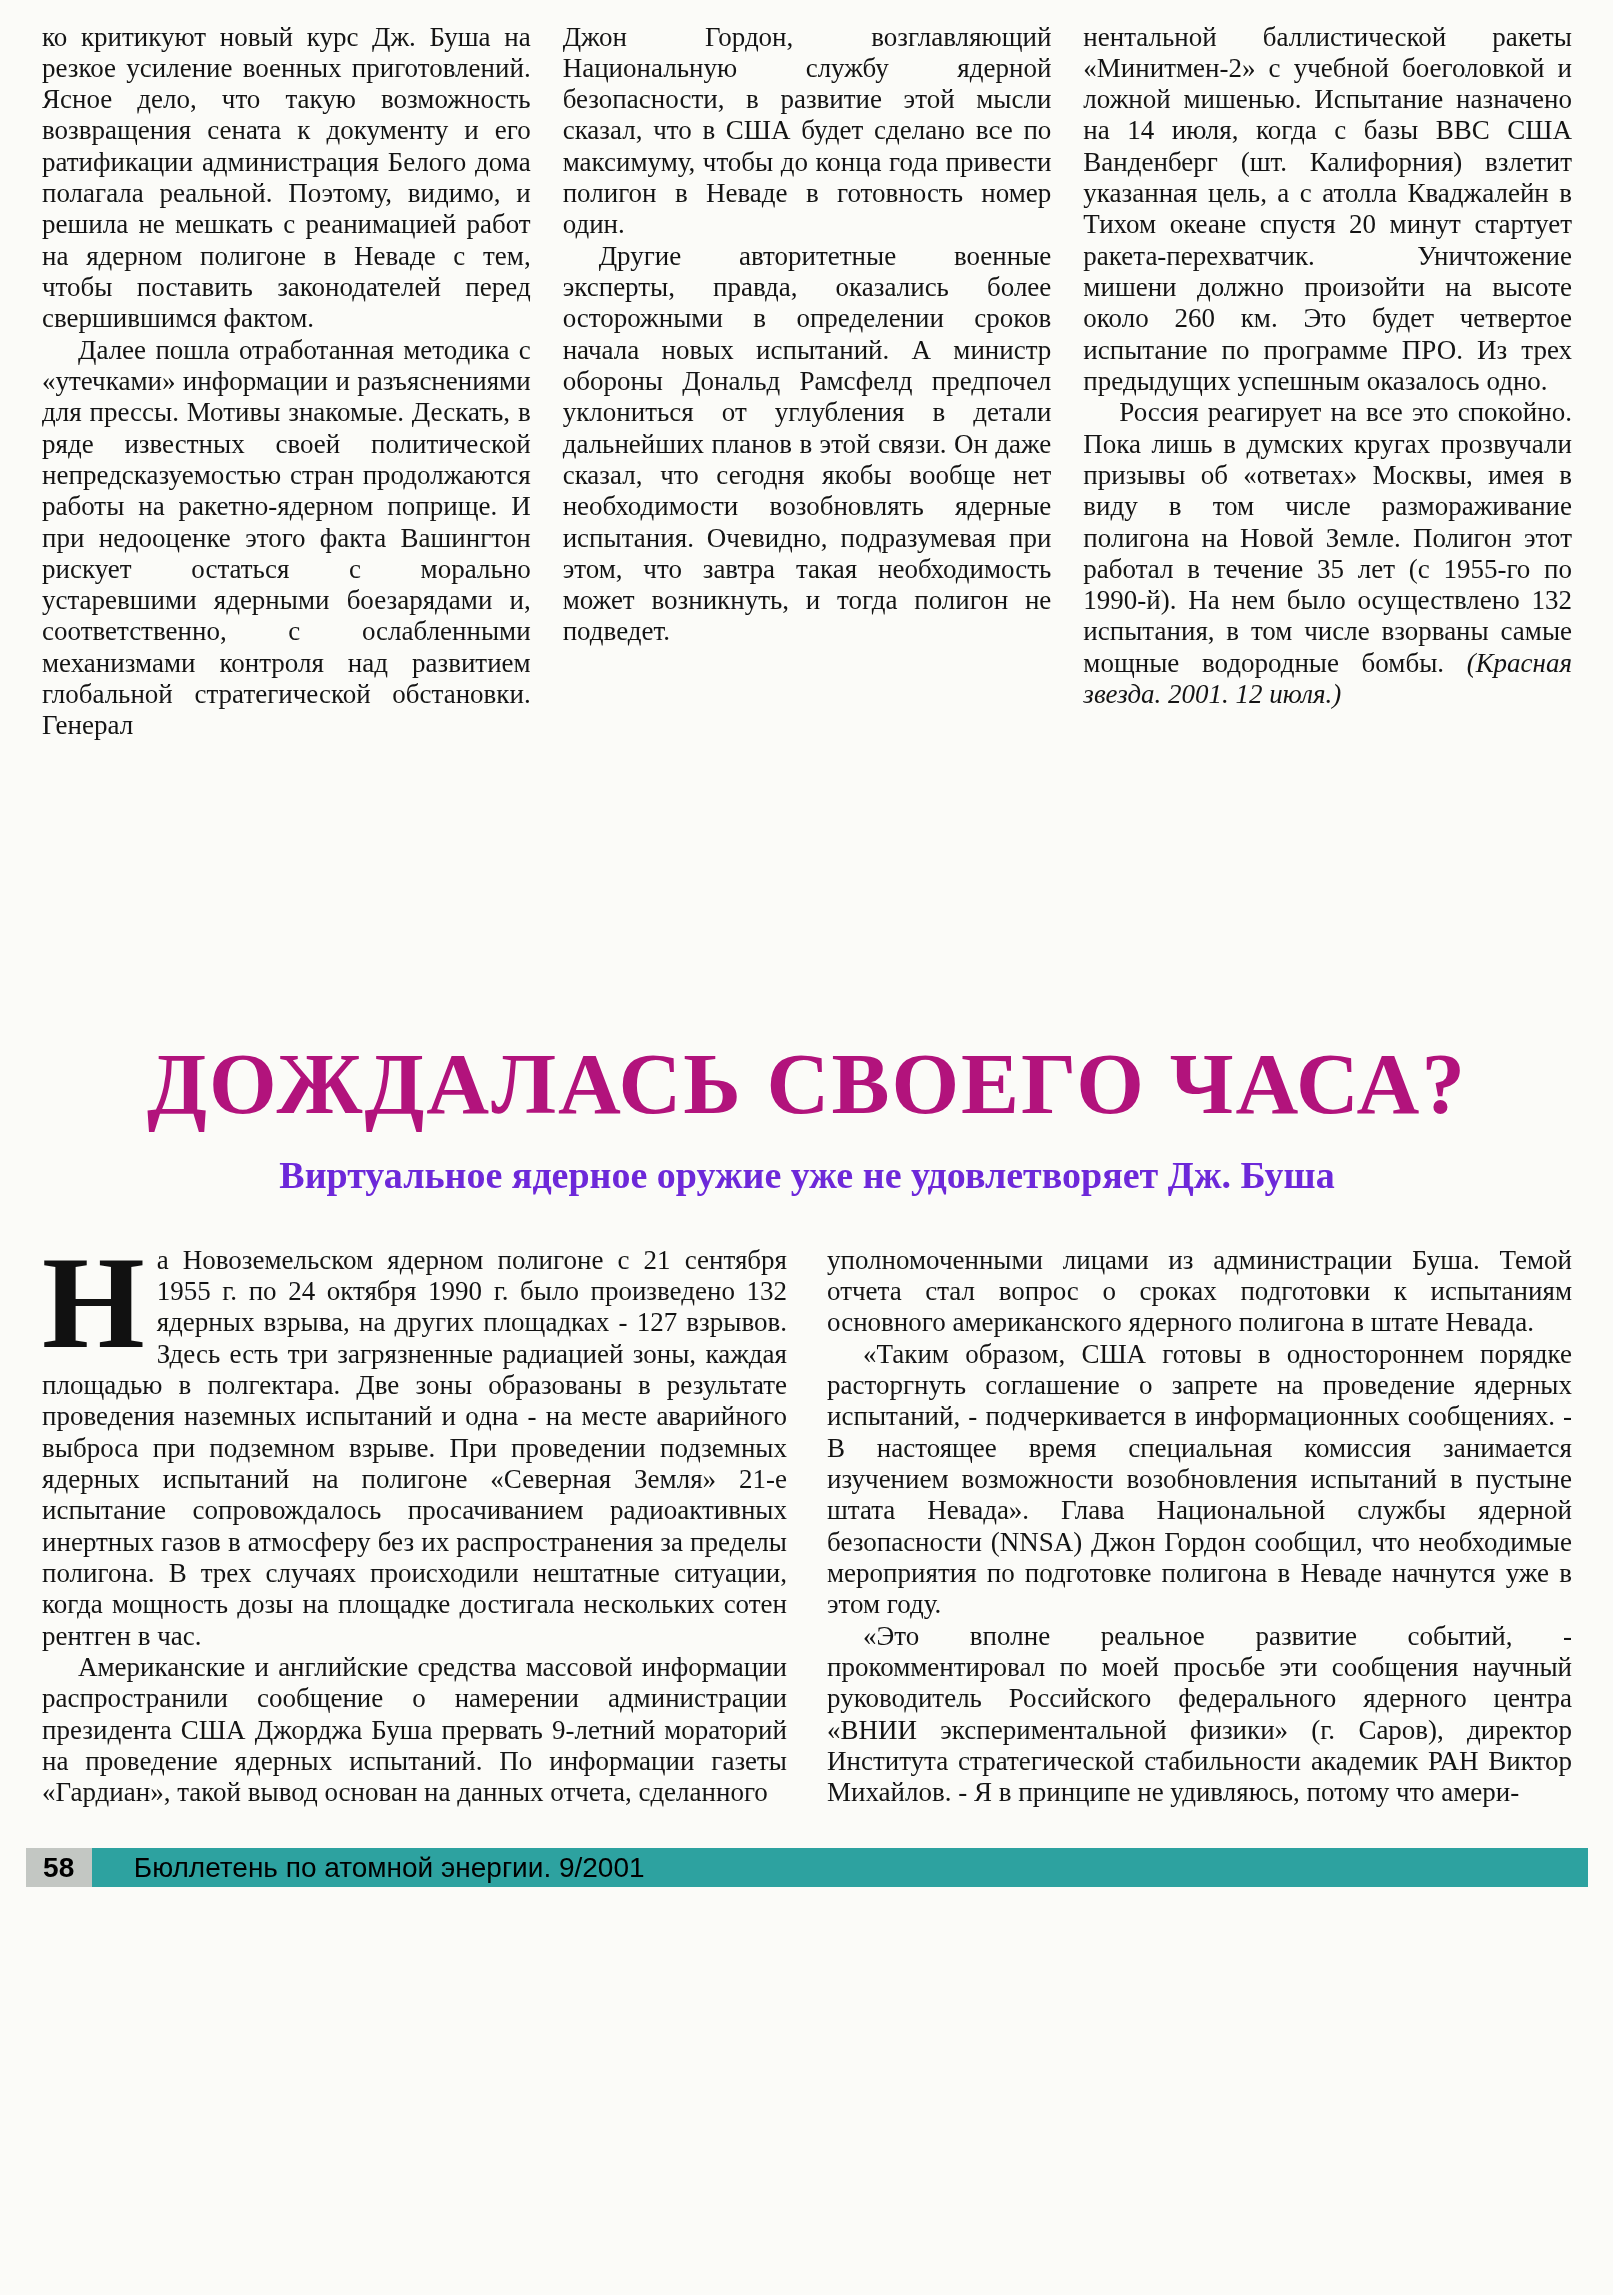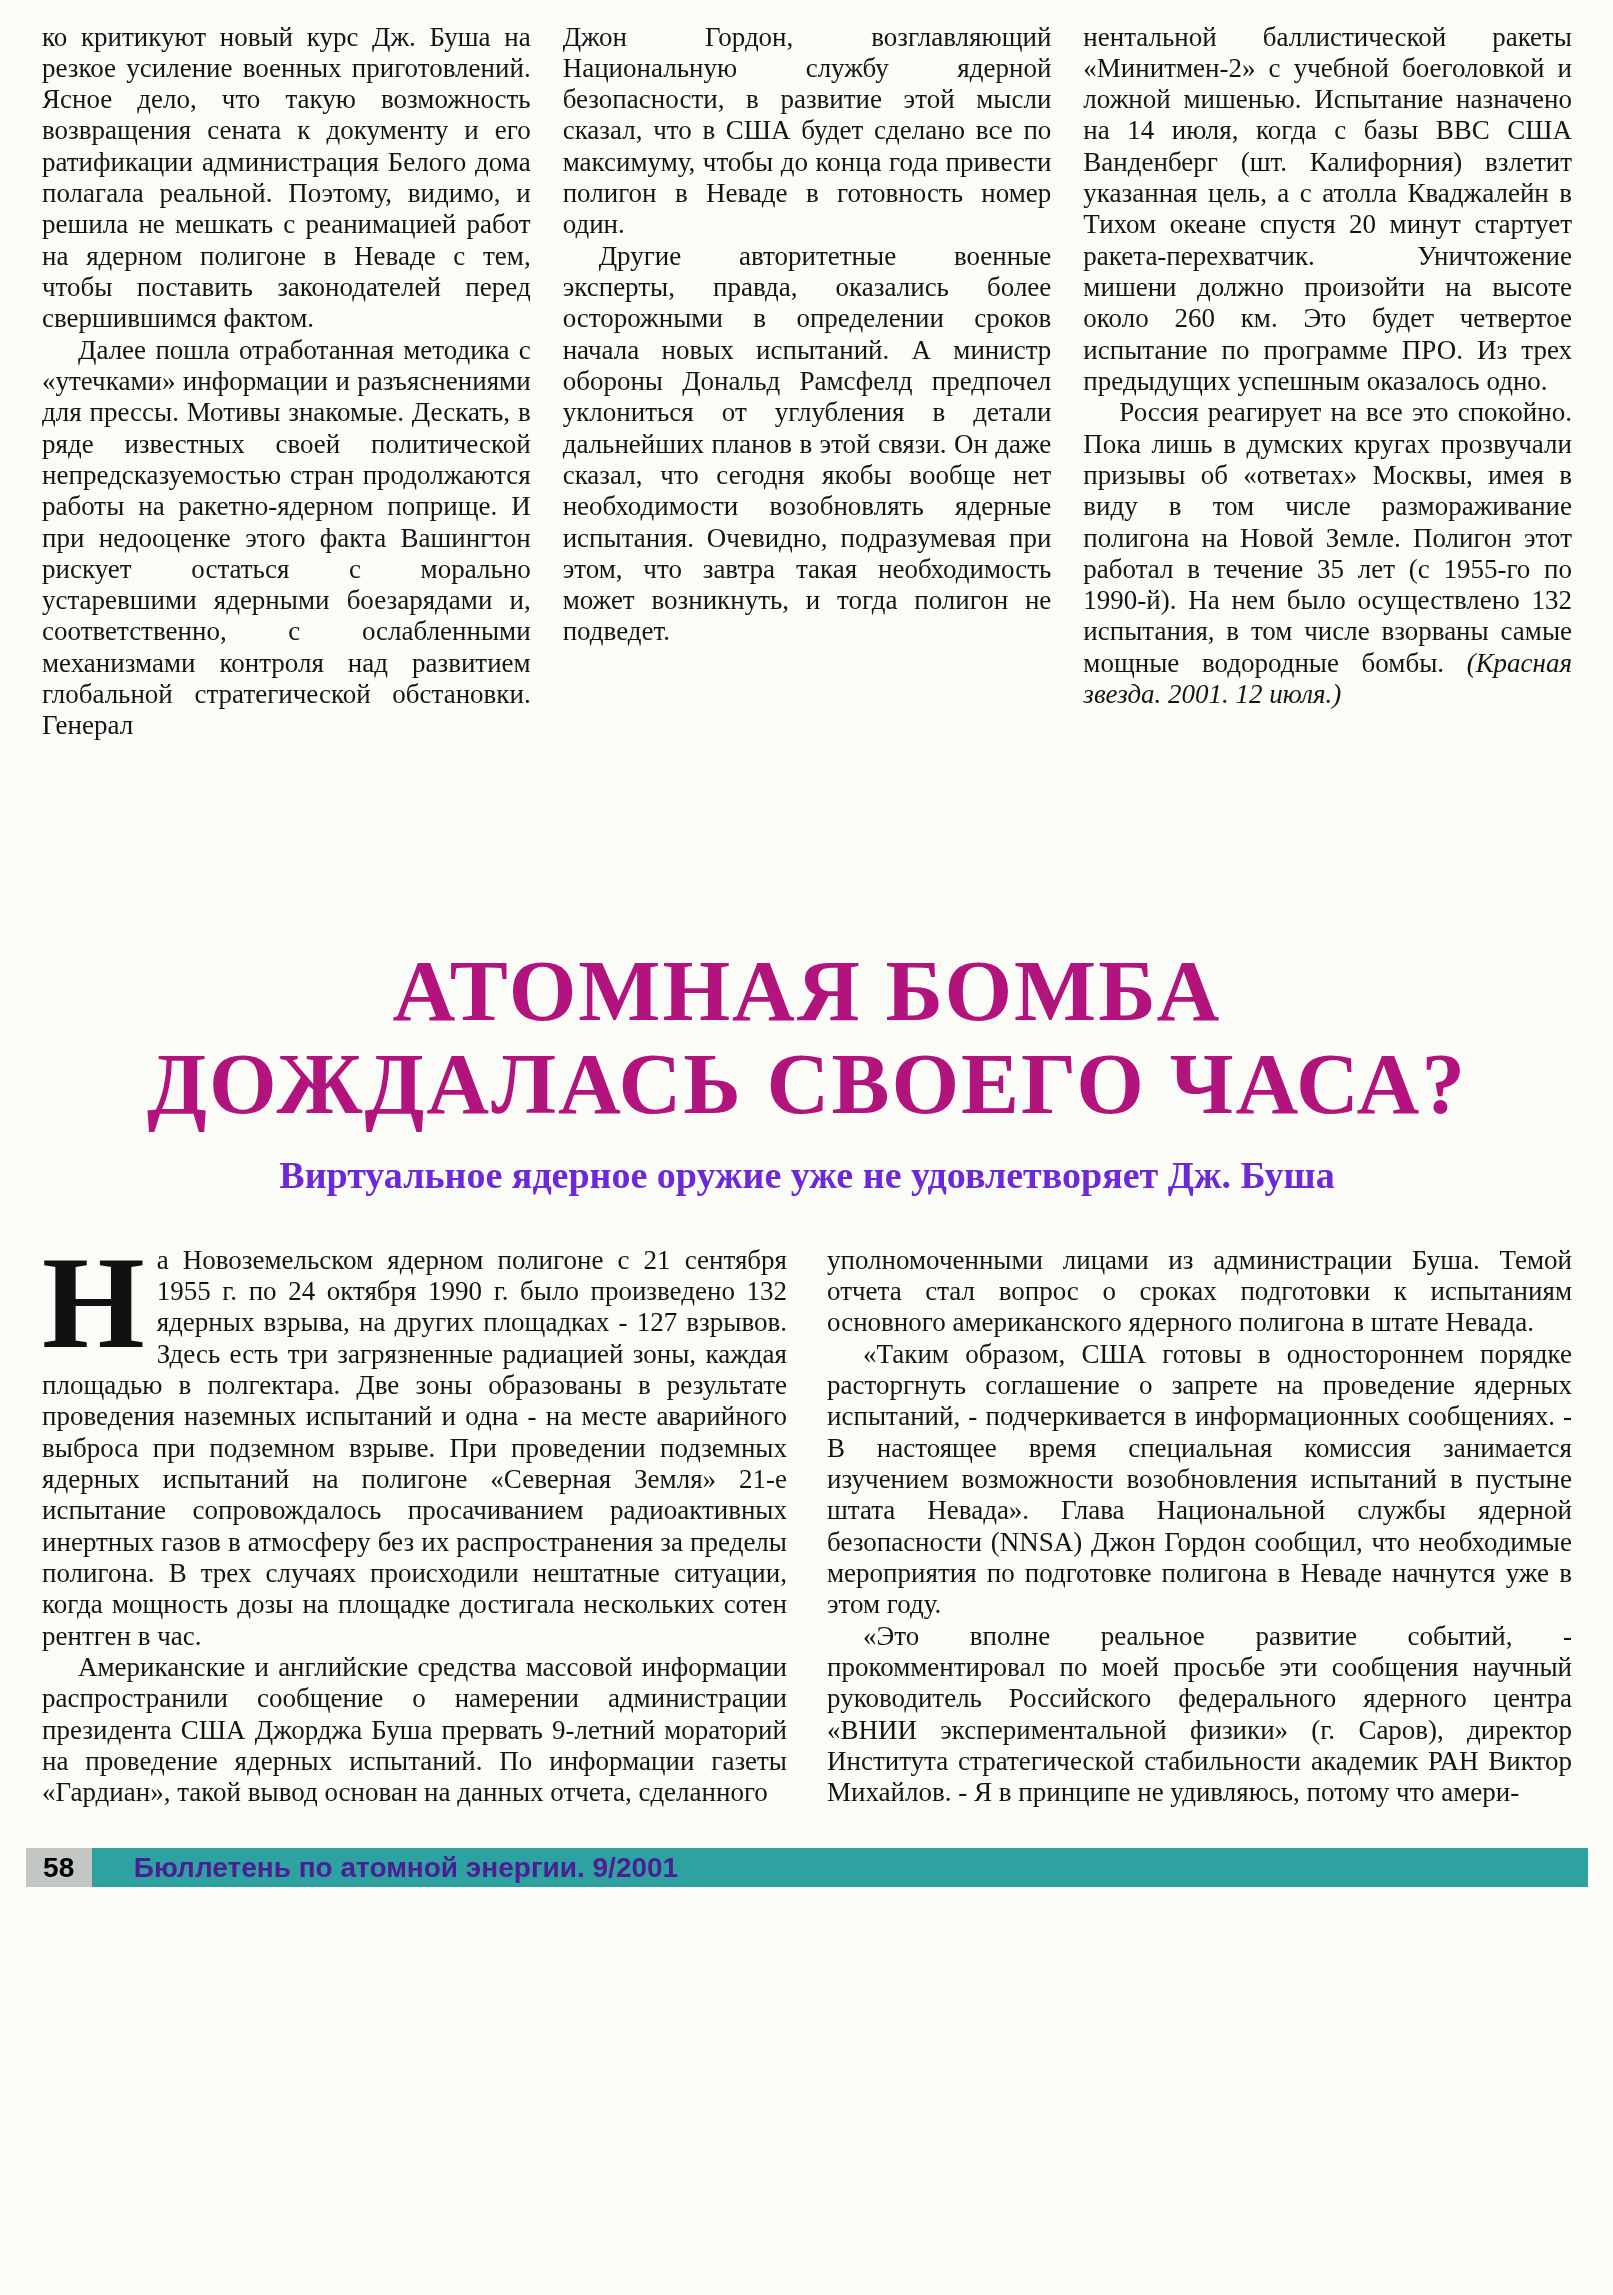--- a/index.html
+++ b/index.html
@@ -82,23 +82,23 @@
     color: #000;
     font-family: "Liberation Sans", sans-serif;
     font-weight: bold;
     font-size: 28px;
     display: flex;
     align-items: center;
     padding: 0 17.5px;
   }
   .journal {
     font-family: "Liberation Sans", sans-serif;
-    font-weight: bold;
+    font-weight: normal;
     font-size: 28px;
-    color: #4c1d95;
+    color: #000000;
     display: flex;
     align-items: center;
     padding-left: 20px;
   }
 </style>
 </head>
 <body>
 
 <div class="page">
 
@@ -111,21 +111,21 @@
       <p>Джон Гордон, возглавляющий Национальную службу ядерной безопасности, в развитие этой мысли сказал, что в США будет сделано все по максимуму, чтобы до конца года привести полигон в Неваде в готовность номер один.</p>
       <p class="ind">Другие авторитетные военные эксперты, правда, оказались более осторожными в определении сроков начала новых испытаний. А министр обороны Дональд Рамсфелд предпочел уклониться от углубления в детали дальнейших планов в этой связи. Он даже сказал, что сегодня якобы вообще нет необходимости возобновлять ядерные испытания. Очевидно, подразумевая при этом, что завтра такая необходимость может возникнуть, и тогда полигон не подведет.</p>
     </div>
     <div class="tcol">
       <p>нентальной баллистической ракеты «Минитмен-2» с учебной боеголовкой и ложной мишенью. Испытание назначено на 14 июля, когда с базы ВВС США Ванденберг (шт. Калифорния) взлетит указанная цель, а с атолла Кваджалейн в Тихом океане спустя 20 минут стартует ракета-перехватчик. Уничтожение мишени должно произойти на высоте около 260 км. Это будет четвертое испытание по программе ПРО. Из трех предыдущих успешным оказалось одно.</p>
       <p class="ind"><span>Россия реагирует на все это спокойно. Пока лишь в думских кругах прозвучали призывы об «ответах» Москвы, имея в виду в том числе размораживание полигона на Новой Земле. Полигон этот работал в течение 35 лет (с 1955-го по 1990-й). На нем было осуществлено 132 испытания, в том числе взорваны самые мощные водородные бомбы.</span> <em class="source-note">(Красная звезда. 2001. 12 июля.)</em></p>
     </div>
   </section>
 
   <header class="headline-block">
-    <h1 class="headline"><span>АТОМНАЯ БОМБА</span><br><span>ДОЖДАЛАСЬ СВОЕГО ЧАСА?</span></h1>
+    <h1 class="headline"><br><span>ДОЖДАЛАСЬ СВОЕГО ЧАСА?</span></h1>
     <div class="subtitle">Виртуальное ядерное оружие уже не удовлетворяет Дж. Буша</div>
   </header>
 
 
   <section class="main-columns">
     <div class="mcol">
       <p><span class="dropcap">Н</span><span>а Новоземельском ядерном полигоне с 21 сентября 1955 г. по 24 октября 1990 г. было произведено 132 ядерных взрыва, на других площадках - 127 взрывов. Здесь есть три загрязненные радиацией зоны, каждая площадью в полгектара. Две зоны образованы в результате проведения наземных испытаний и одна - на месте аварийного выброса при подземном взрыве. При проведении подземных ядерных испытаний на полигоне «Северная Земля» 21-е испытание сопровождалось просачиванием радиоактивных инертных газов в атмосферу без их распространения за пределы полигона. В трех случаях происходили нештатные ситуации, когда мощность дозы на площадке достигала нескольких сотен рентген в час.</span></p>
       <p class="ind">Американские и английские средства массовой информации распространили сообщение о намерении администрации президента США Джорджа Буша прервать 9-летний мораторий на проведение ядерных испытаний. По информации газеты «Гардиан», такой вывод основан на данных отчета, сделанного</p>
     </div>
     <div class="mcol">

